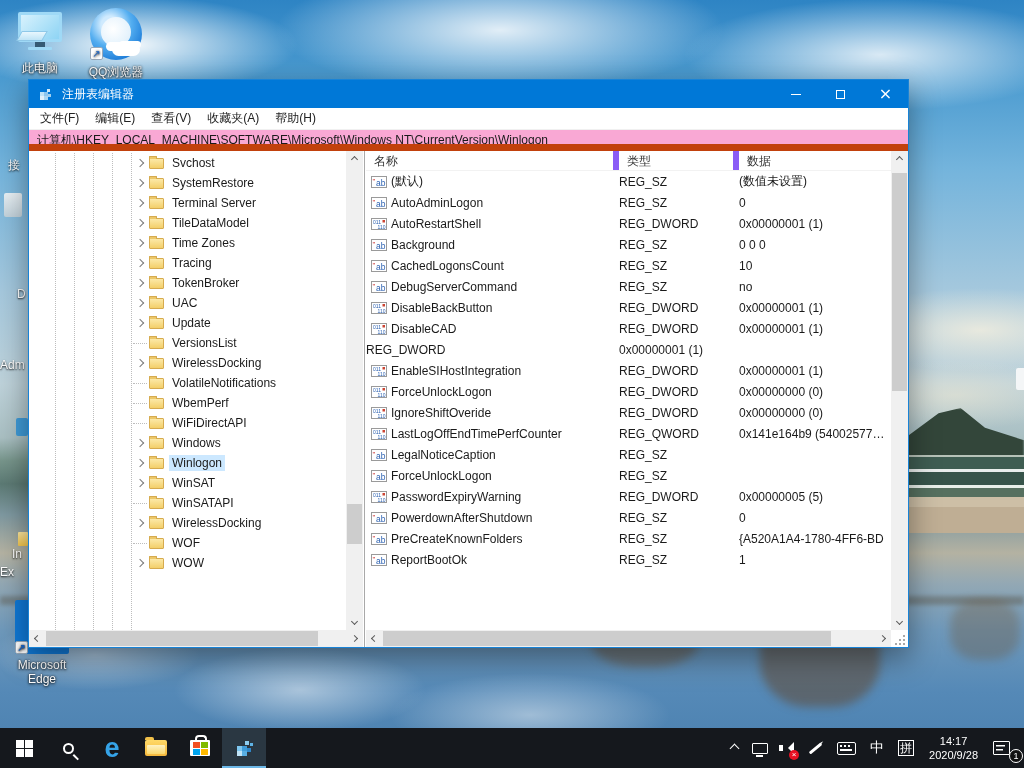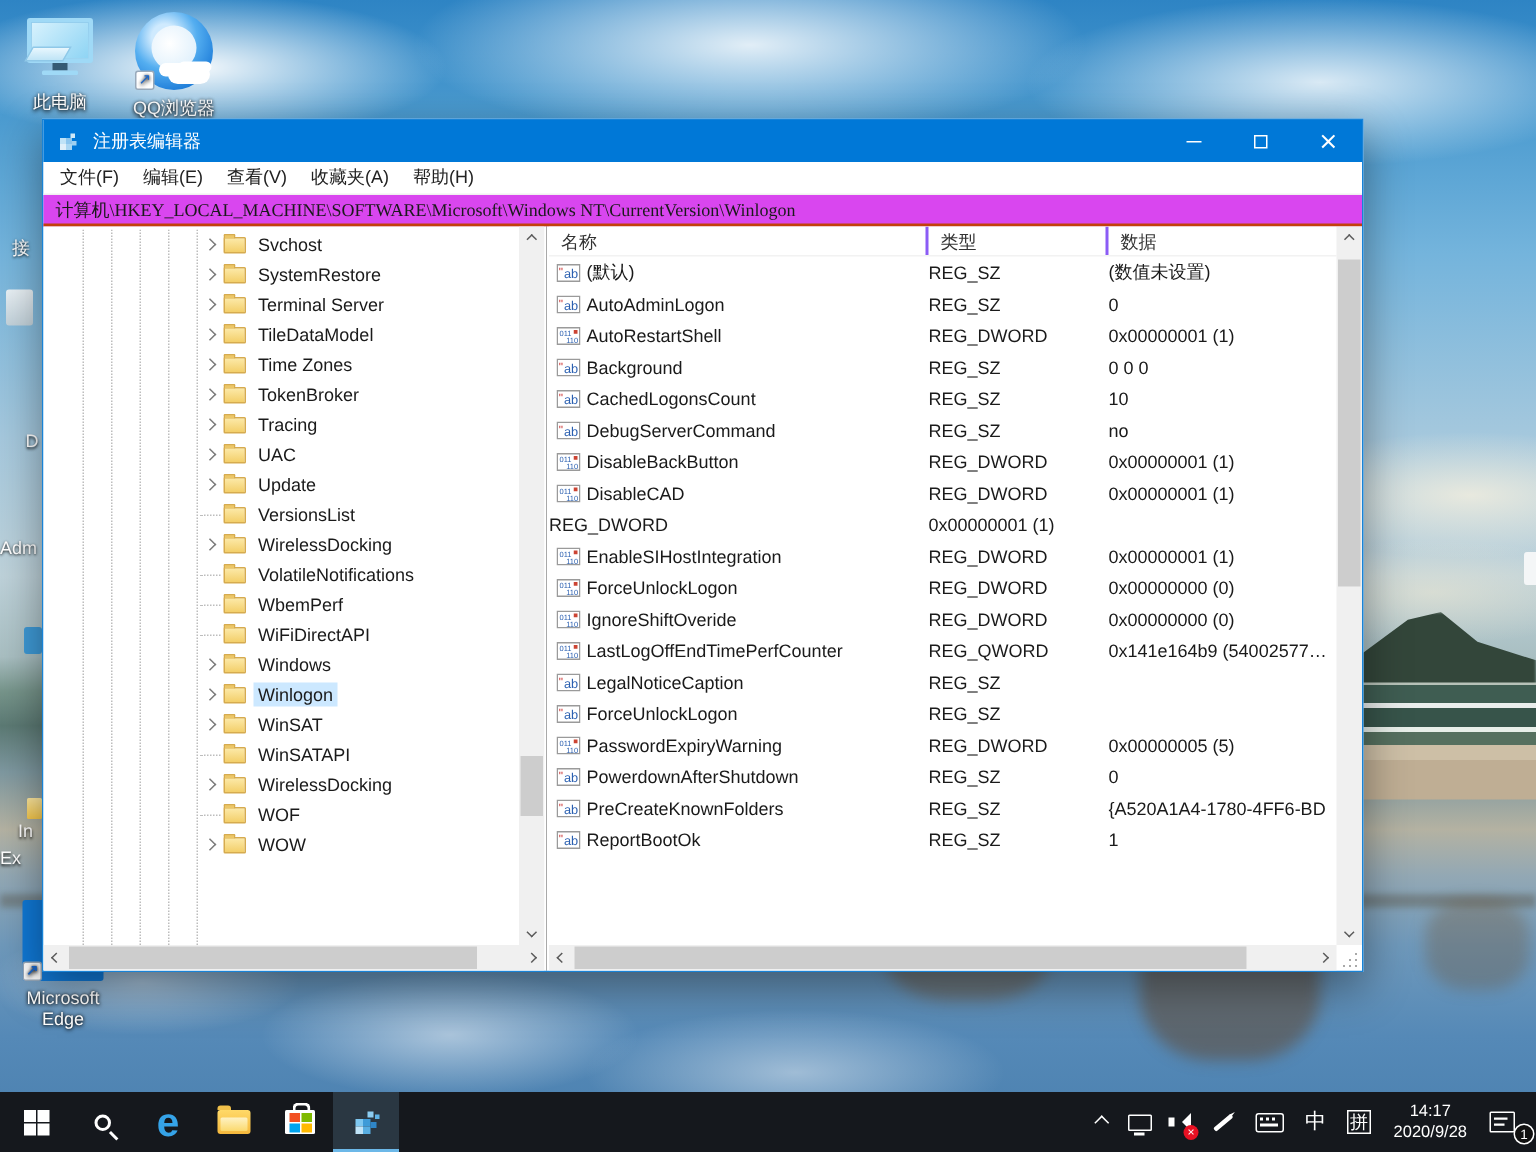--- a/index.html
+++ b/index.html
@@ -56,21 +56,21 @@
   #title-icon { margin:0 8px 0 9px; width:16px; height:16px; }
   #title-text { font-size:12px; }
   .cap-btn { width:45px; height:28px; display:flex; align-items:center; justify-content:center; }
   #caption-buttons { position:absolute; right:0; top:0; display:flex; }
   .min-glyph { width:10px; height:1px; background:#fff; }
   .max-glyph { width:9px; height:9px; border:1px solid #fff; }
   .close-glyph { font-size:16px; line-height:16px; color:#fff; font-family:"DejaVu Sans",sans-serif; }
 
   #menubar { position:absolute; left:0; top:28px; right:0; height:22px; background:#fff; display:flex; align-items:center; font-size:12px; color:#222; border-bottom:1px solid #f0f0f0; padding-left:3px; }
   .menu-item { padding:3px 8px; }
-  #addressbar { position:absolute; left:0; top:50px; right:0; height:21px; background:#d946ef; border-bottom:2px solid #c2410c; font-size:12px; color:#1a1a1a; line-height:20px; padding-left:8px; white-space:nowrap; overflow:hidden;font-family:Liberation Serif, serif; }
+  #addressbar { position:absolute; left:0; top:50px; right:0; height:21px; background:#f9a8d4; border-bottom:7px solid #c2410c; font-size:12px; color:#1a1a1a; line-height:20px; padding-left:8px; white-space:nowrap; overflow:hidden; }
 
   #winbody { position:absolute; left:0; top:71px; right:0; bottom:0; display:flex; }
   #treepanel { width:334px; position:relative; background:#fff; overflow:hidden; }
   #splitter { width:3px; background:linear-gradient(90deg,#fff 0 1px,#a9a9a9 1px 2px,#fff 2px 3px); }
   #listpanel { flex:1; position:relative; background:#fff; overflow:hidden; }
 
   
   #tree-rows { position:absolute; left:0; top:2px; right:17px; bottom:17px; overflow:hidden;margin-left:16px; }
   .guide { position:absolute; top:0; bottom:0; width:0; border-left:1px dotted #bdbdbd; }
   .trow { height:20px; display:flex; align-items:center; font-size:12px; color:#1a1a1a; position:relative; padding-left:88px; white-space:nowrap; }
@@ -78,21 +78,21 @@
   .tstub { position:absolute; left:88px; width:14px; border-top:1px dotted #bdbdbd; }
   .chev { display:inline-block; border:solid #7a7a7a; border-width:0 1px 1px 0; padding:2.5px; }
   .c-r { transform:rotate(-45deg); }
   .folder { width:15px; height:11px; background:linear-gradient(#fce9a8,#f3cf6a); border:1px solid #d6ab4f; border-radius:1px; position:relative; margin:0 5px 0 16px; flex:none; }
   .folder::before { content:""; position:absolute; top:-3px; left:-1px; width:6px; height:2px; background:#ecc768; border:1px solid #d6ab4f; border-bottom:none; border-radius:1px 1px 0 0; }
   .tlabel { padding:1px 3px; }
   .tlabel.sel { background:#cce8ff; }
 
   
   #list-header { position:absolute; left:0; top:0; right:17px; height:20px; display:grid; grid-template-columns:253px 120px 1fr; font-size:12px; color:#333; background:#fff; border-bottom:1px solid #f2f2f2; }
-  #list-header .hcell { padding:2px 0 0 8px; border-right:2px solid #8b5cf6; }
+  #list-header .hcell { padding:2px 0 0 8px; border-right:6px solid #8b5cf6; }
   #list-rows { position:absolute; left:0; top:20px; right:17px; bottom:17px; overflow:hidden; }
   .lrow { height:21px; display:grid; grid-template-columns:253px 120px 1fr; align-items:center; font-size:12px; color:#1a1a1a; }
   .lname { display:flex; align-items:center; padding-left:5px; overflow:hidden; white-space:nowrap; }
   .lname svg { margin-right:4px; flex:none; }
   .ltype,.ldata { overflow:hidden; white-space:nowrap; padding-right:4px; }
 
   
   .vscroll { position:absolute; right:0; top:0; bottom:17px; width:17px; background:#f0f0f0; }
   .hscroll { position:absolute; left:0; right:0; bottom:0; height:17px; background:#f0f0f0; }
   #listpanel .hscroll { right:17px; }
@@ -265,26 +265,26 @@
             <span class="tlabel">TileDataModel</span>
           </div>
           <div class="trow">
             <span class="chev c-r texp"></span>
             <span class="folder"></span>
             <span class="tlabel">Time Zones</span>
           </div>
           <div class="trow">
             <span class="chev c-r texp"></span>
             <span class="folder"></span>
+            <span class="tlabel">Tracing</span>
+          </div>
+          <div class="trow">
+            <span class="chev c-r texp"></span>
+            <span class="folder"></span>
             <span class="tlabel">TokenBroker</span>
-          </div>
-          <div class="trow">
-            <span class="chev c-r texp"></span>
-            <span class="folder"></span>
-            <span class="tlabel">Tracing</span>
           </div>
           <div class="trow">
             <span class="chev c-r texp"></span>
             <span class="folder"></span>
             <span class="tlabel">UAC</span>
           </div>
           <div class="trow">
             <span class="chev c-r texp"></span>
             <span class="folder"></span>
             <span class="tlabel">Update</span>

